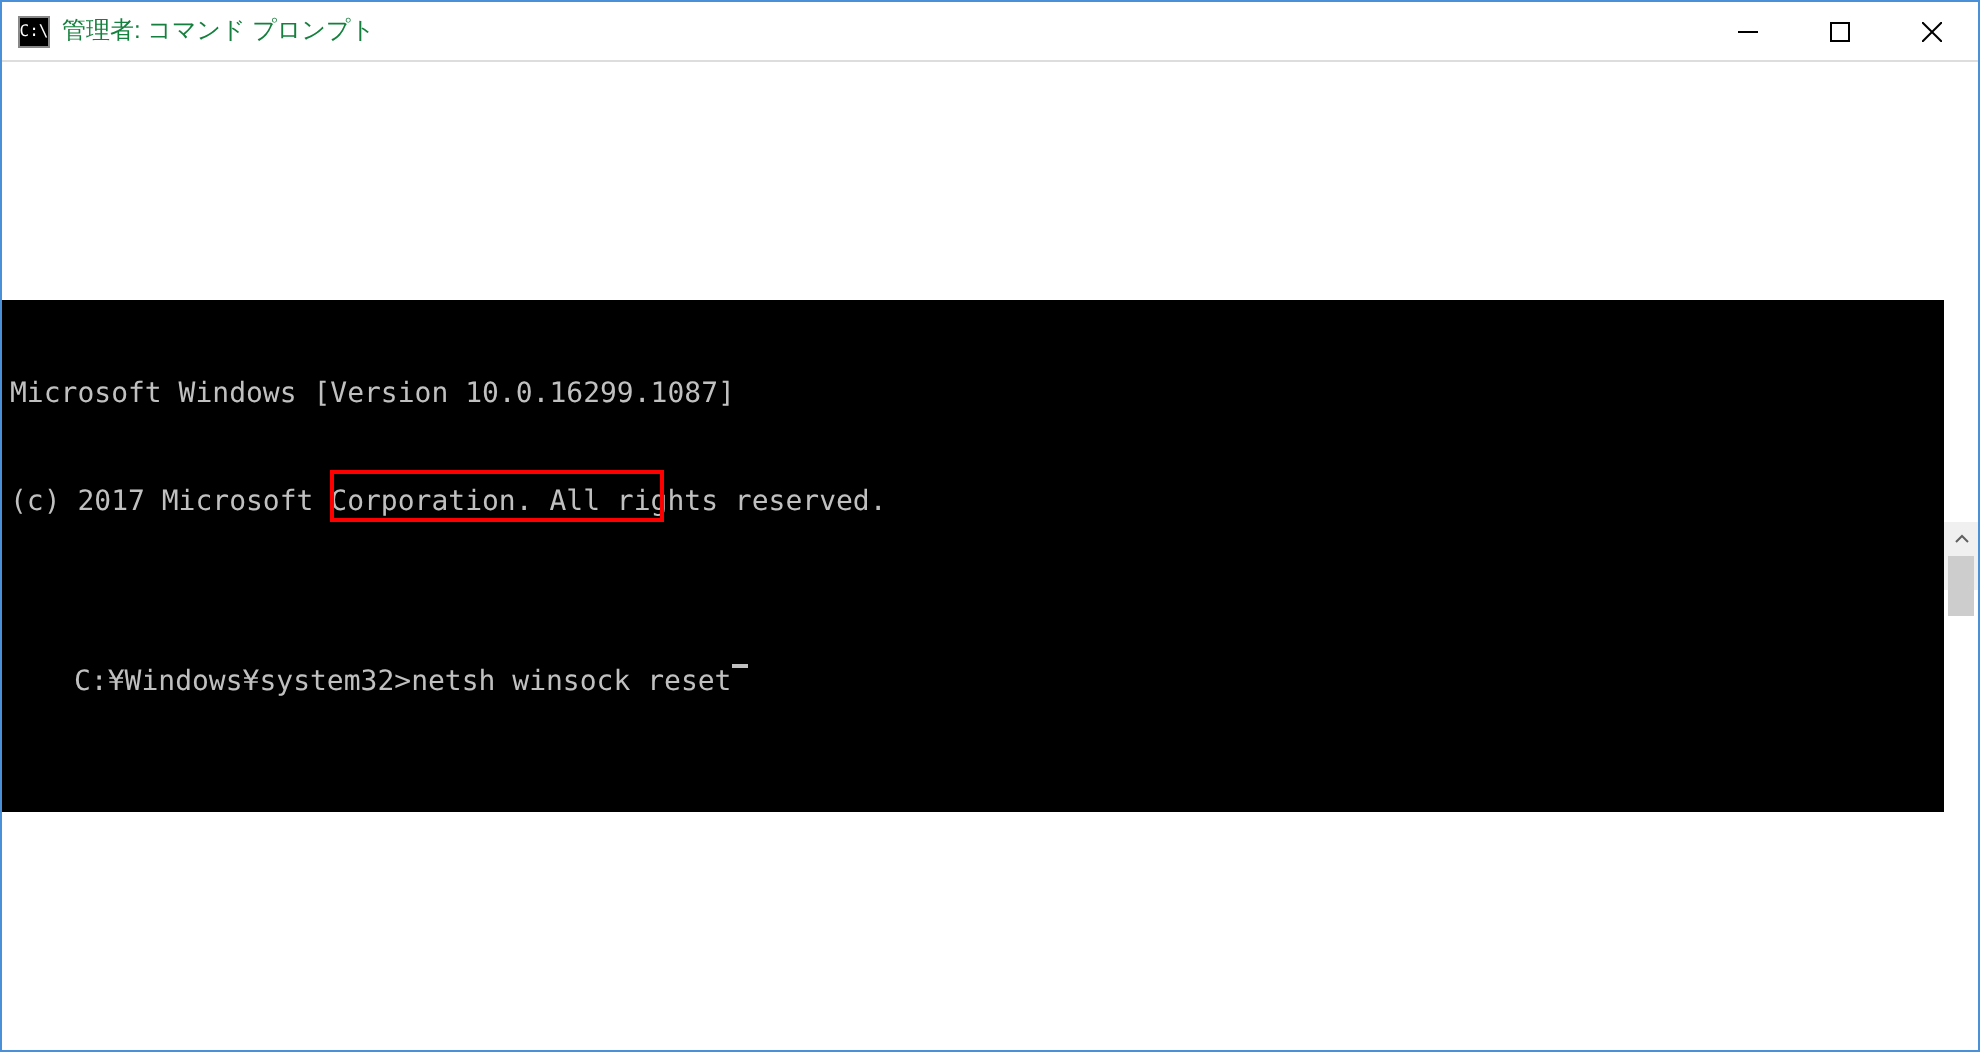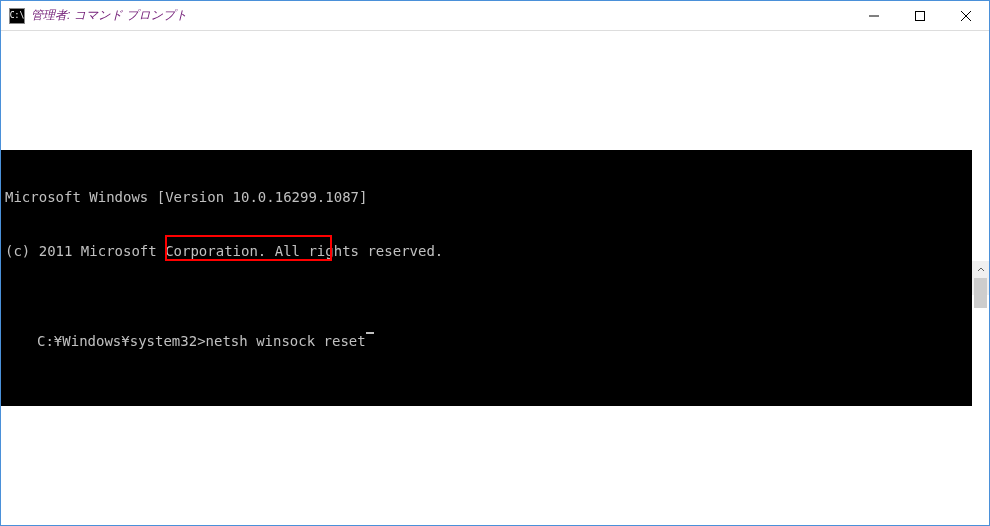--- a/index.html
+++ b/index.html
@@ -31,24 +31,23 @@
       border: 1px solid #888;
       display: flex;
       align-items: center;
       justify-content: center;
       font-size: 8px;
       color: #fff;
       font-family: monospace;
     }
     .titlebar-text {
       font-size: 12px;
-      color: #701a75;
+      color: #15803d;
       font-family: "Meiryo UI", "MS UI Gothic", sans-serif;
       flex: 1;
-      font-style: italic;
     }
     .window-controls {
       display: flex;
       height: 100%;
     }
     .window-btn {
       width: 46px;
       height: 100%;
       display: flex;
       align-items: center;
@@ -160,21 +159,21 @@
         <line x1="0" y1="0" x2="10" y2="10" stroke="#000" stroke-width="1"></line>
         <line x1="10" y1="0" x2="0" y2="10" stroke="#000" stroke-width="1"></line>
       </svg>
     </button>
   </div>
 </div>
 
 <div class="terminal-area">
   <div class="terminal">
     <div class="terminal-line">Microsoft Windows [Version 10.0.16299.1087]</div>
-    <div class="terminal-line">(c) 2011 Microsoft Corporation. All rights reserved.</div>
+    <div class="terminal-line">(c) 2017 Microsoft Corporation. All rights reserved.</div>
     <div class="terminal-line"></div>
     <div class="prompt-line"><span>C:¥Windows¥system32&gt;</span><span>netsh winsock reset</span><span class="cursor"></span></div>
     <div class="highlight-box"></div>
   </div>
   <div class="scrollbar">
     <button class="scrollbar-btn">
       <svg viewBox="0 0 8 8">
         <polyline points="1,5 4,2 7,5" fill="none" stroke="#606060" stroke-width="1"></polyline>
       </svg>
     </button>

